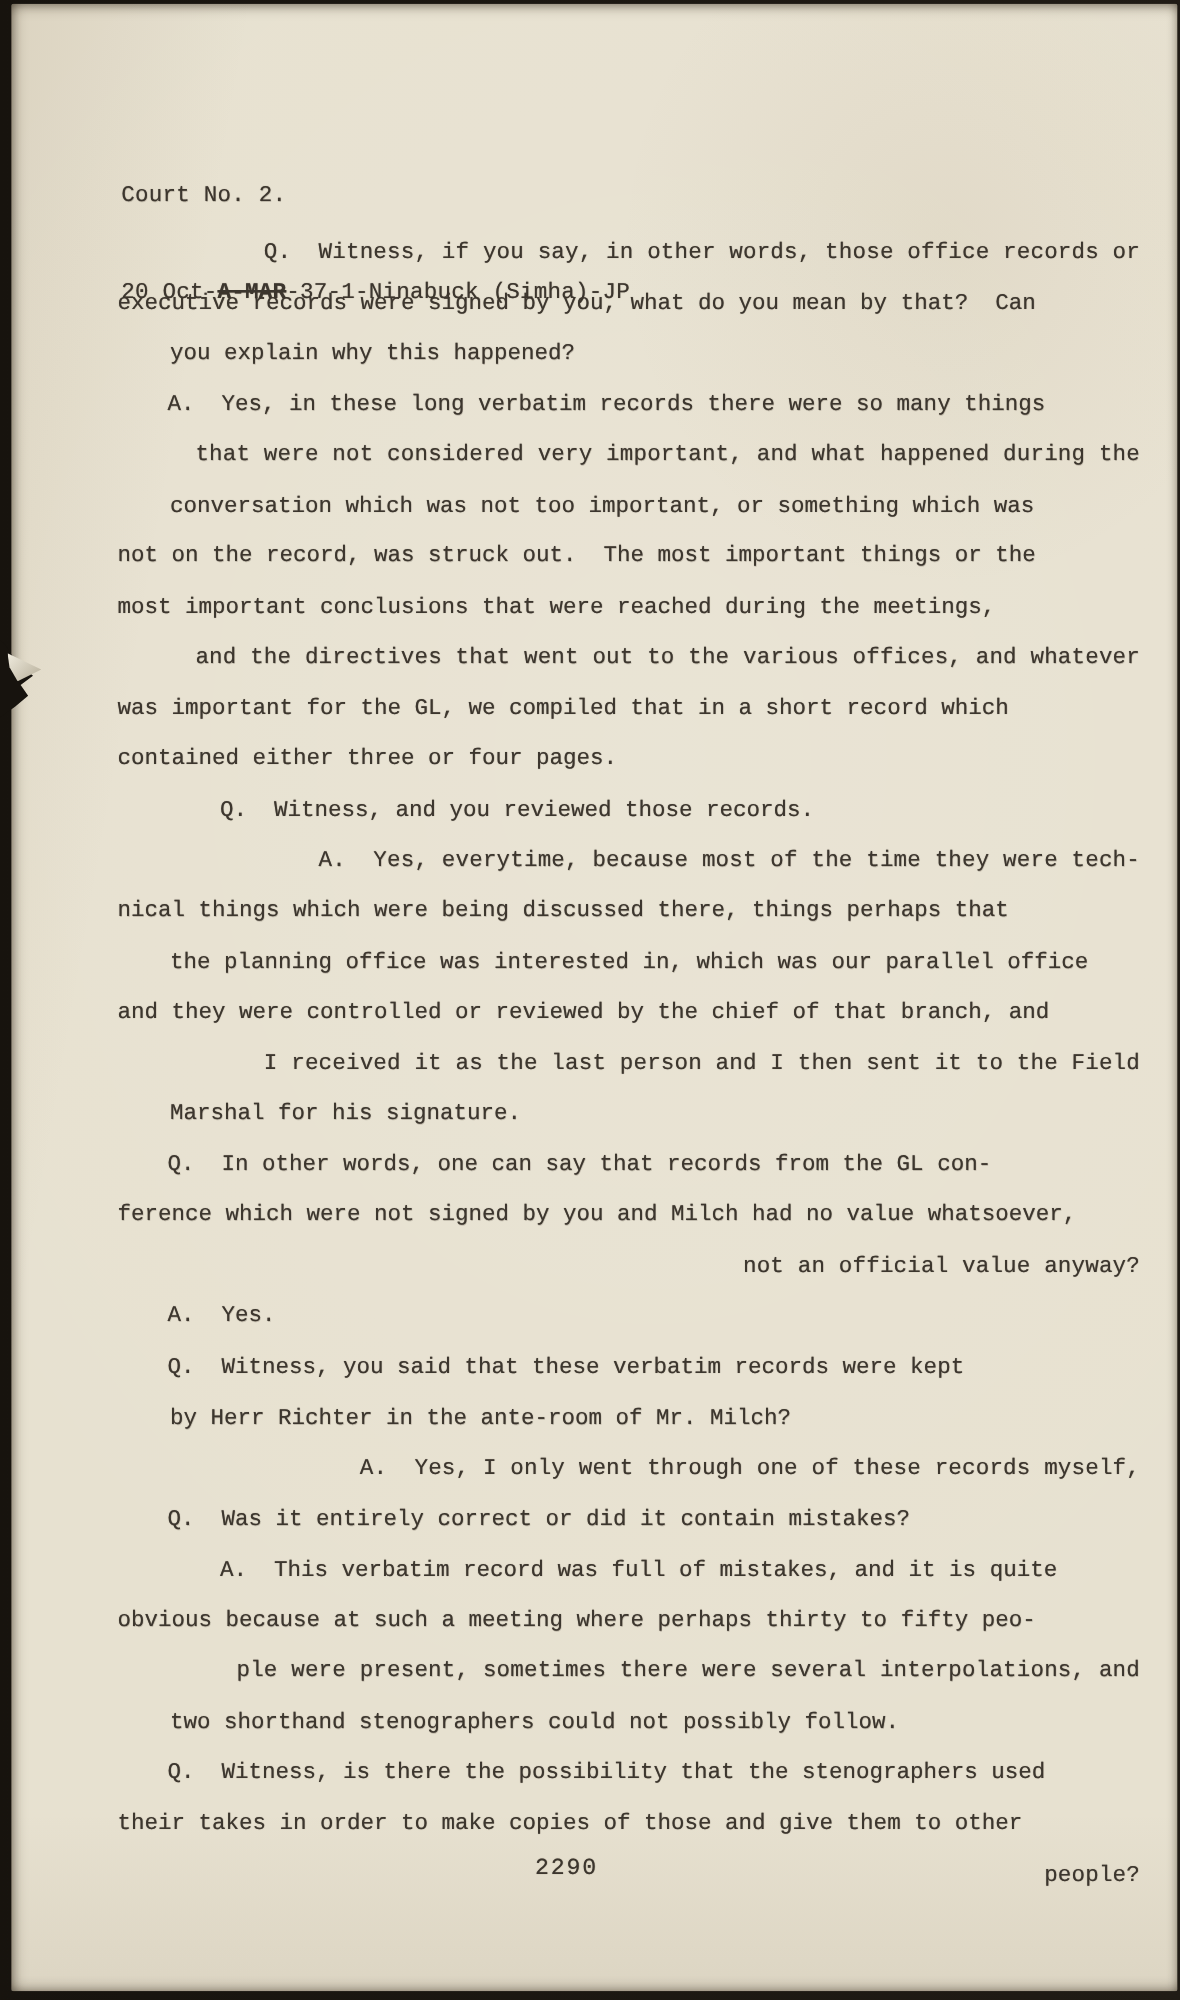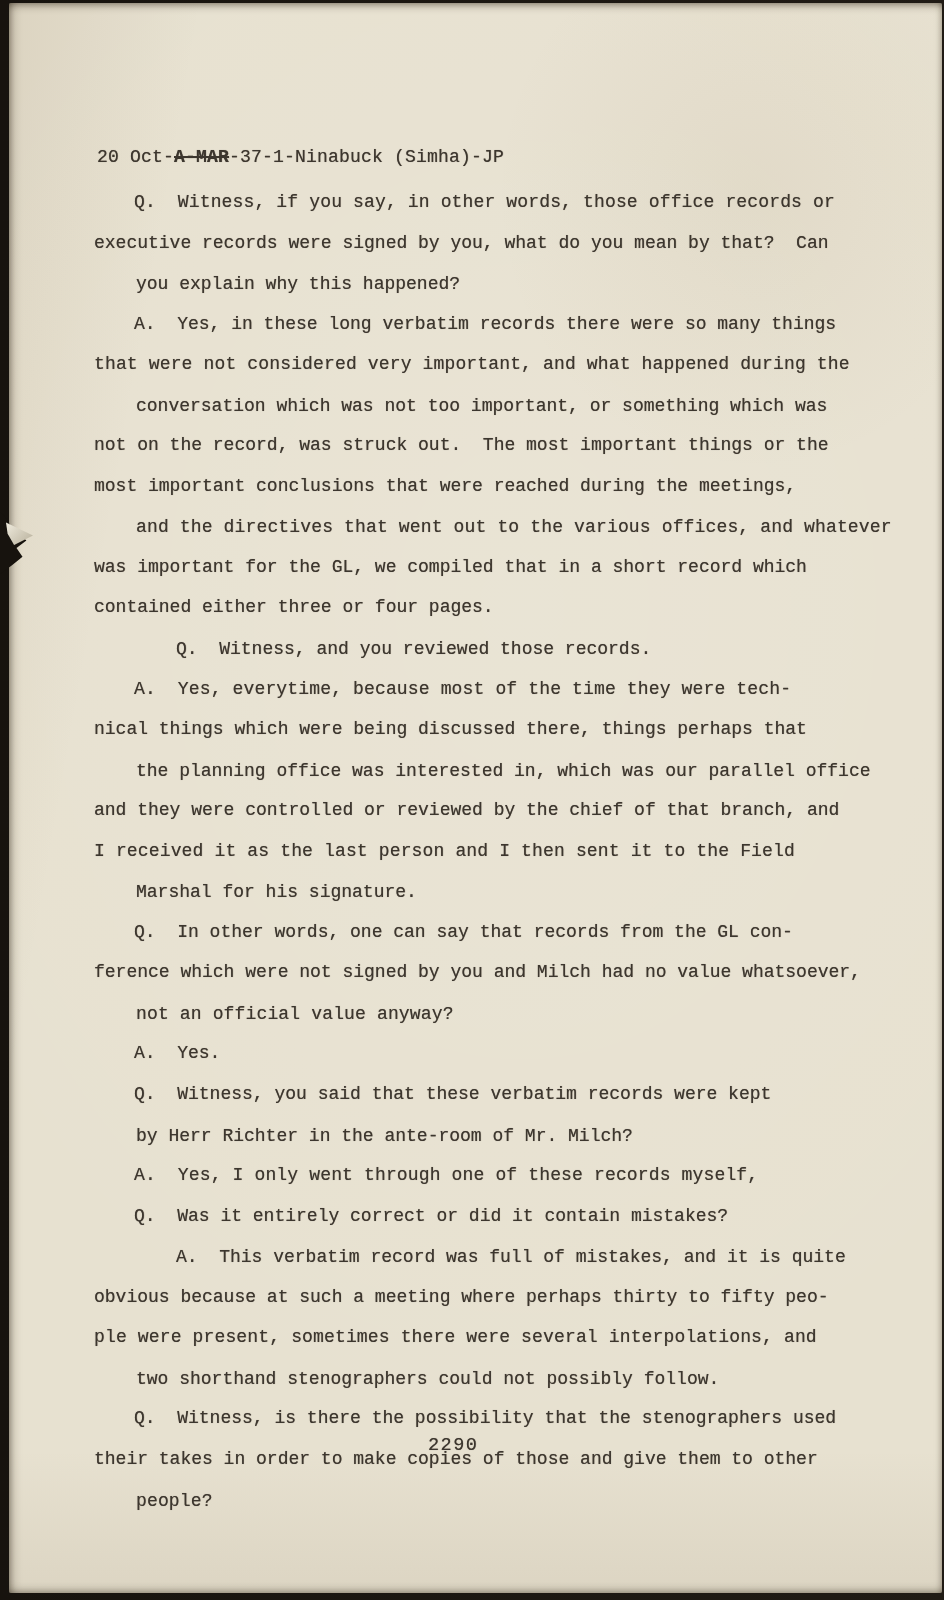--- a/index.html
+++ b/index.html
@@ -38,43 +38,44 @@
   }
   .strike{text-decoration:line-through;text-decoration-thickness:2px;font-weight:bold;}
   .body-block{
     position:absolute;left:85px;top:179px;right:30px;
     font-size:18px;
   }
   .tline{height:40.55px;line-height:40.55px;}
   .tline.indent{padding-left:40px;}
   
   .tline:nth-child(3n){transform:translateY(0.5px);margin-left:42px;}
-  .tline:nth-child(4n+1){letter-spacing:0.15px;}
+  .tline:nth-child(4n+1){letter-spacing:0.15px;text-align:right;}
   .pagenum{
-    position:absolute;left:419px;top:1432px;
+    position:absolute;left:419px;top:1481px;
     font-size:18.5px;letter-spacing:1.5px;
   }
   .tear-dark{
     position:absolute;left:0;top:512px;width:30px;height:62px;
     background:var(--scan-border,#17130e);
     clip-path:polygon(0 0,14% 6%,40% 26%,88% 46%,55% 58%,75% 72%,40% 86%,0 100%);
   }
   .tear-flap{
     position:absolute;left:6px;top:520px;width:27px;height:25px;
     background:linear-gradient(135deg,#f3efe2,#b6ae99);
     clip-path:polygon(0 10%,100% 62%,30% 100%,6% 55%);
   }
 </style>
 </head>
 <body>
 
 <div class="scan">
   <div class="paper">
 
     <div class="header typed">
+      <div>Court No. 2.</div>
       <div><span>20 Oct-</span><span class="strike">A-MAR</span><span>-37-1-Ninabuck (Simha)-JP</span></div>
     </div>
 
     <div class="body-block typed" id="transcript"><div class="tline indent">Q.  Witness, if you say, in other words, those office records or</div><div class="tline">executive records were signed by you, what do you mean by that?  Can</div><div class="tline">you explain why this happened?</div><div class="tline indent">A.  Yes, in these long verbatim records there were so many things</div><div class="tline">that were not considered very important, and what happened during the</div><div class="tline">conversation which was not too important, or something which was</div><div class="tline">not on the record, was struck out.  The most important things or the</div><div class="tline">most important conclusions that were reached during the meetings,</div><div class="tline">and the directives that went out to the various offices, and whatever</div><div class="tline">was important for the GL, we compiled that in a short record which</div><div class="tline">contained either three or four pages.</div><div class="tline indent">Q.  Witness, and you reviewed those records.</div><div class="tline indent">A.  Yes, everytime, because most of the time they were tech-</div><div class="tline">nical things which were being discussed there, things perhaps that</div><div class="tline">the planning office was interested in, which was our parallel office</div><div class="tline">and they were controlled or reviewed by the chief of that branch, and</div><div class="tline">I received it as the last person and I then sent it to the Field</div><div class="tline">Marshal for his signature.</div><div class="tline indent">Q.  In other words, one can say that records from the GL con-</div><div class="tline">ference which were not signed by you and Milch had no value whatsoever,</div><div class="tline">not an official value anyway?</div><div class="tline indent">A.  Yes.</div><div class="tline indent">Q.  Witness, you said that these verbatim records were kept</div><div class="tline">by Herr Richter in the ante-room of Mr. Milch?</div><div class="tline indent">A.  Yes, I only went through one of these records myself,</div><div class="tline indent">Q.  Was it entirely correct or did it contain mistakes?</div><div class="tline indent">A.  This verbatim record was full of mistakes, and it is quite</div><div class="tline">obvious because at such a meeting where perhaps thirty to fifty peo-</div><div class="tline">ple were present, sometimes there were several interpolations, and</div><div class="tline">two shorthand stenographers could not possibly follow.</div><div class="tline indent">Q.  Witness, is there the possibility that the stenographers used</div><div class="tline">their takes in order to make copies of those and give them to other</div><div class="tline">people?</div></div>
 
     <div class="pagenum typed">2290</div>
   </div>
 
   <div class="tear-dark"></div>
   <div class="tear-flap"></div>

